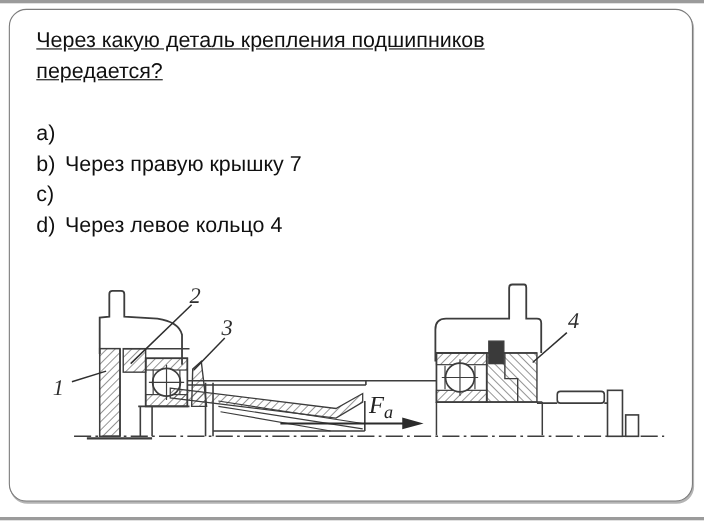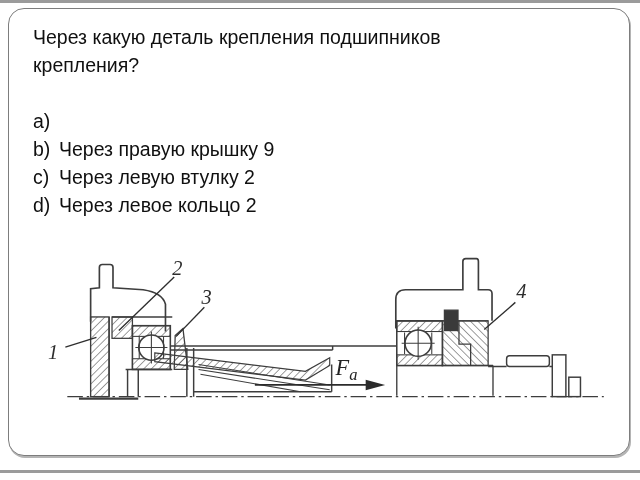--- a/index.html
+++ b/index.html
@@ -12,21 +12,21 @@
   .edge-strip.bottom{top:470px;}
   .slide{
     position:absolute;left:8px;top:8px;width:622px;height:448px;
     background:#ffffff;border:1.6px solid #7d7d7d;border-radius:16px;
     box-shadow:1px 2px 0 #b4b4b4;box-sizing:border-box;
   }
   .question{
     position:absolute;left:24px;top:14px;width:560px;
     font-size:19.5px;line-height:28px;color:#101010;
   }
-  .q-line{white-space:nowrap;}
+  .q-line{white-space:nowrap;text-decoration:underline;}
   .options{position:absolute;left:24px;top:98px;width:560px;
     font-size:19.5px;line-height:28px;color:#101010;}
   .opt-row{display:flex;}
   .opt-marker{width:26px;flex:0 0 26px;}
   .diagram{position:absolute;left:0;top:237px;width:622px;height:200px;}
   svg text.part-label{
     font-family:"Liberation Serif",serif;font-style:italic;
     font-size:21px;fill:#2e2e2e;
   }
   svg text.force-label{
@@ -36,38 +36,37 @@
 </style>
 </head>
 <body>
 
 <div class="edge-strip top"></div>
 <div class="edge-strip bottom"></div>
 
 <div class="slide">
   <div class="question">
     <div class="q-line">Через какую деталь крепления подшипников</div>
-    <div class="q-line">крепления?</div>
+    <div class="q-line">передается?</div>
   </div>
 
   <div class="options">
     <div class="opt-row">
       <span class="opt-marker">a)</span>
     </div>
     <div class="opt-row">
       <span class="opt-marker">b)</span>
-      <span class="opt-text">Через правую крышку 9</span>
+      <span class="opt-text">Через правую крышку 7</span>
     </div>
     <div class="opt-row">
       <span class="opt-marker">c)</span>
-      <span class="opt-text">Через левую втулку 2</span>
     </div>
     <div class="opt-row">
       <span class="opt-marker">d)</span>
-      <span class="opt-text">Через левое кольцо 2</span>
+      <span class="opt-text">Через левое кольцо 4</span>
     </div>
   </div>
 
   <svg class="diagram" viewBox="0 0 640 185" width="622" height="200" preserveAspectRatio="xMidYMin meet">
     <defs>
       <pattern id="h1" width="5.5" height="5.5" patternUnits="userSpaceOnUse" patternTransform="rotate(45)">
         <line x1="0" y1="0" x2="0" y2="5.5" stroke="#4a4a4a" stroke-width="1.1"></line>
       </pattern>
       <pattern id="h2" width="5.5" height="5.5" patternUnits="userSpaceOnUse" patternTransform="rotate(-45)">
         <line x1="0" y1="0" x2="0" y2="5.5" stroke="#4a4a4a" stroke-width="1.1"></line>

